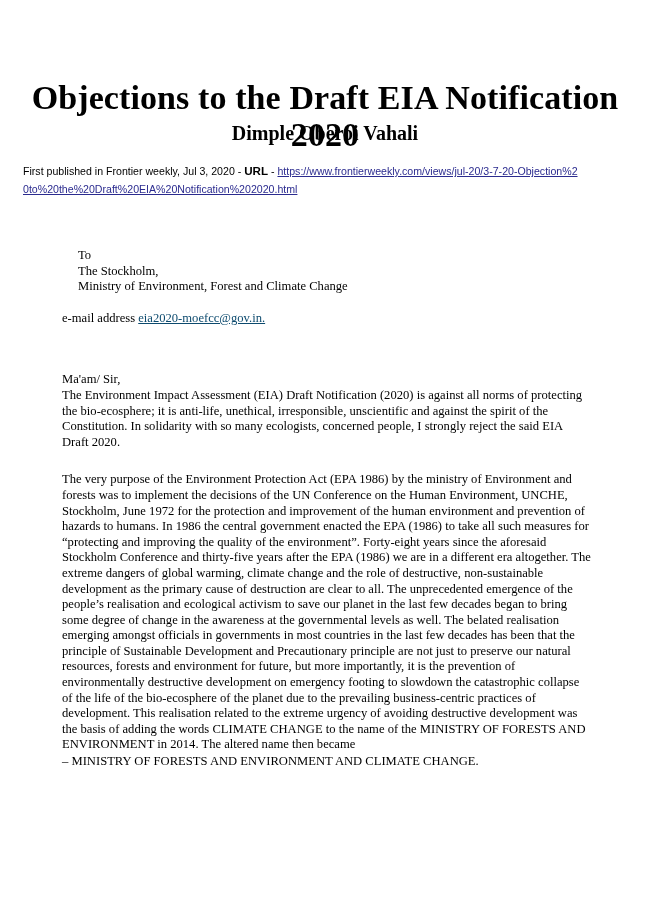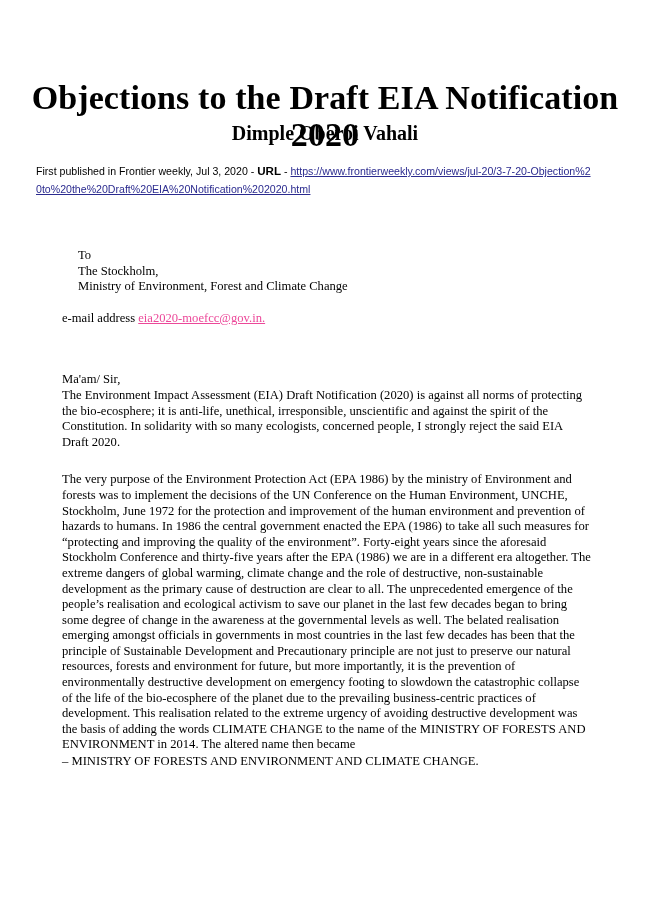--- a/index.html
+++ b/index.html
@@ -49,21 +49,21 @@
     text-align: center;
     font-family: "Liberation Serif", "DejaVu Serif", serif;
     font-weight: bold;
     font-size: 20px;
     line-height: 1.15;
   }
 
   
   .pub-line {
     position: absolute;
-    left: 36px;
+    left: 23px;
     top: 162px;
     width: 556px;
     font-family: "Liberation Sans", "DejaVu Sans", sans-serif;
     font-size: 10.6px;
     line-height: 17.5px;
     color: #000000;
     word-break: break-all;
   }
   .pub-line .lbl { white-space: nowrap; }
   .pub-line .url-kw {
@@ -89,21 +89,21 @@
 
   .addr-line { white-space: nowrap; margin-left: 16px; }
 
   .blk { margin: 0; }
   .gap-sm { height: 14px; }
   .gap-md { height: 16px; }
   .gap-lg { height: 22px; }
 
   .email-row { white-space: nowrap; }
   .mail-link {
-    color: #ec4899;
+    color: #0c4a6e;
     text-decoration: underline;
   }
 
   .subject {
     font-weight: bold;
     font-size: 12.7px;
     line-height: 15.8px;
   }
 
   .para {

